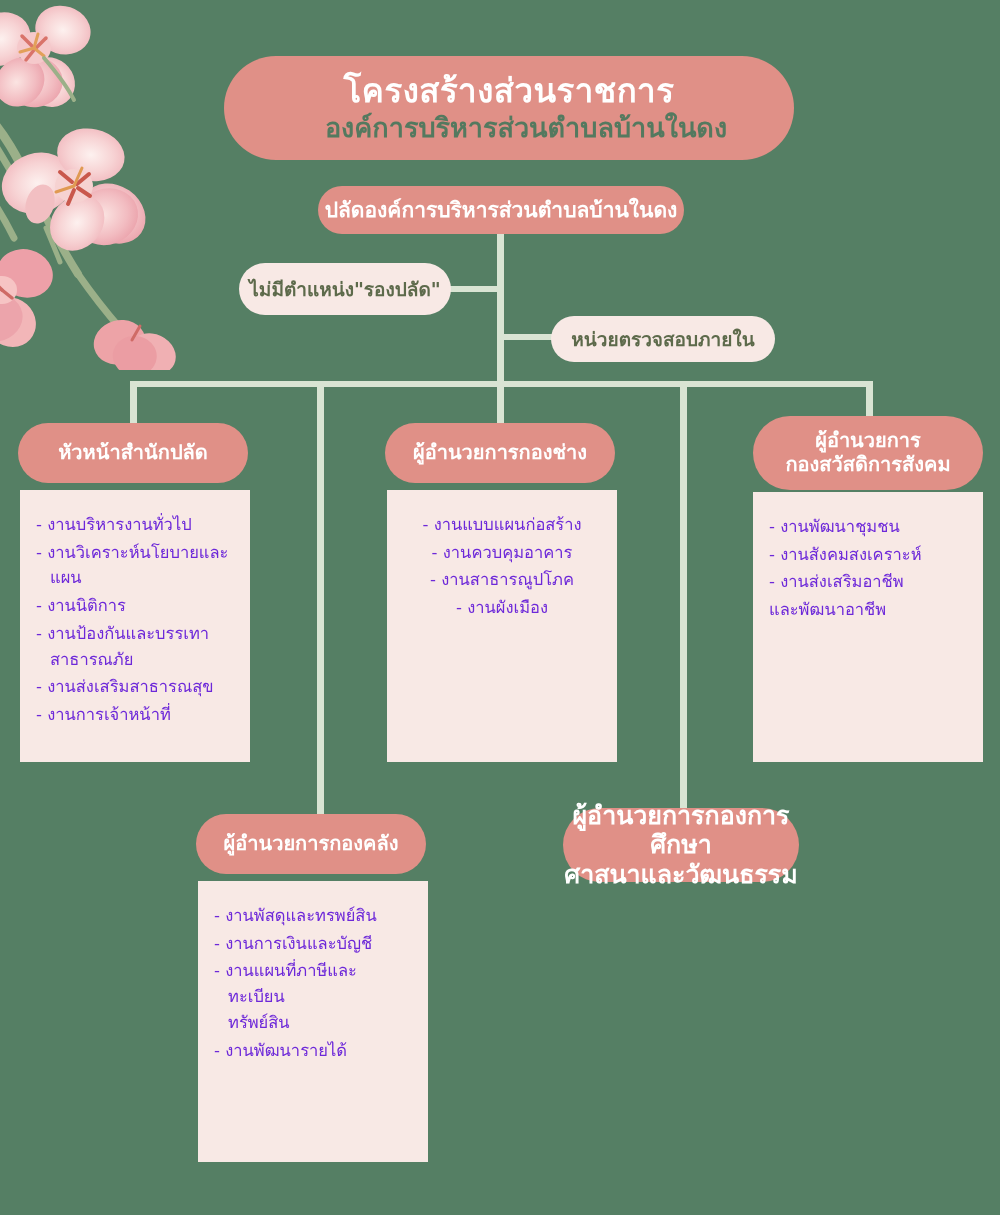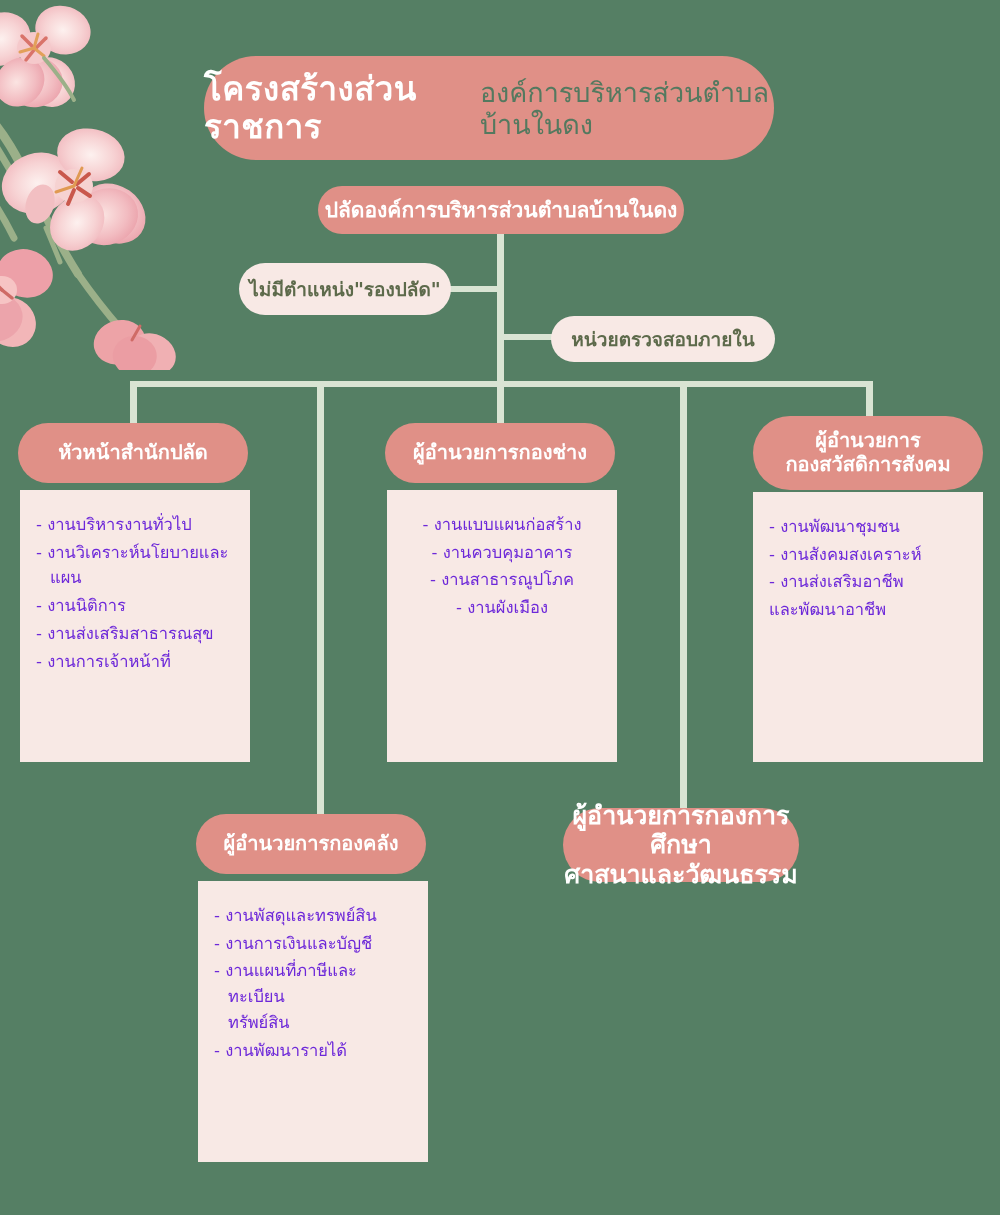--- a/index.html
+++ b/index.html
@@ -44,44 +44,44 @@
     font-weight: bold;
   }
   .pill-cream {
     background: #f8e9e5;
     color: #5d6a4b;
     font-weight: bold;
   }
 
   
   #title-pill {
-    left: 204px;
+    left: 224px;
     top: 56px;
     width: 570px;
     height: 104px;
     border-radius: 52px;
     background: #e09087;
     z-index: 3;
     display: flex;
-    flex-direction: row;
+    flex-direction: column;
     align-items: center;
     justify-content: center;
     position: absolute;
   }
   #title-main {
     color: #ffffff;
     font-size: 33px;
     font-weight: bold;
     letter-spacing: .5px;
     line-height: 1.15;
   }
   #title-sub {
     color: #54795f;
     font-size: 27px;
-    font-weight: normal;
+    font-weight: bold;
     line-height: 1.2;
     margin-top: 2px;
     margin-left: 34px;
   }
 
   
   .panel {
     position: absolute;
     background: #f8e9e5;
     z-index: 2;
@@ -150,20 +150,22 @@
   </div>
 
   <div class="pill pill-pink" style="left:18px; top:423px; width:230px; height:60px; border-radius:30px; font-size:20px; white-space:pre-line;align-items:center;">
     <span>หัวหน้าสำนักปลัด</span>
   </div>
   <div class="panel" style="left:20px; top:490px; width:230px; height:272px;">
     <ul>
       <li>- งานบริหารงานทั่วไป</li>
       <li>- งานวิเคราะห์นโยบายและแผน</li>
       <li>- งานนิติการ</li>
+      <li>- งานป้องกันและบรรเทา
+  สาธารณภัย</li>
       <li>- งานส่งเสริมสาธารณสุข</li>
       <li>- งานการเจ้าหน้าที่</li>
     </ul>
   </div>
 
   <div class="pill pill-pink" style="left:385px; top:423px; width:230px; height:60px; border-radius:30px; font-size:20px; white-space:pre-line;">
     <span>ผู้อำนวยการกองช่าง</span>
   </div>
   <div class="panel" style="left:387px; top:490px; width:230px; height:272px;text-align:center;">
     <ul>

